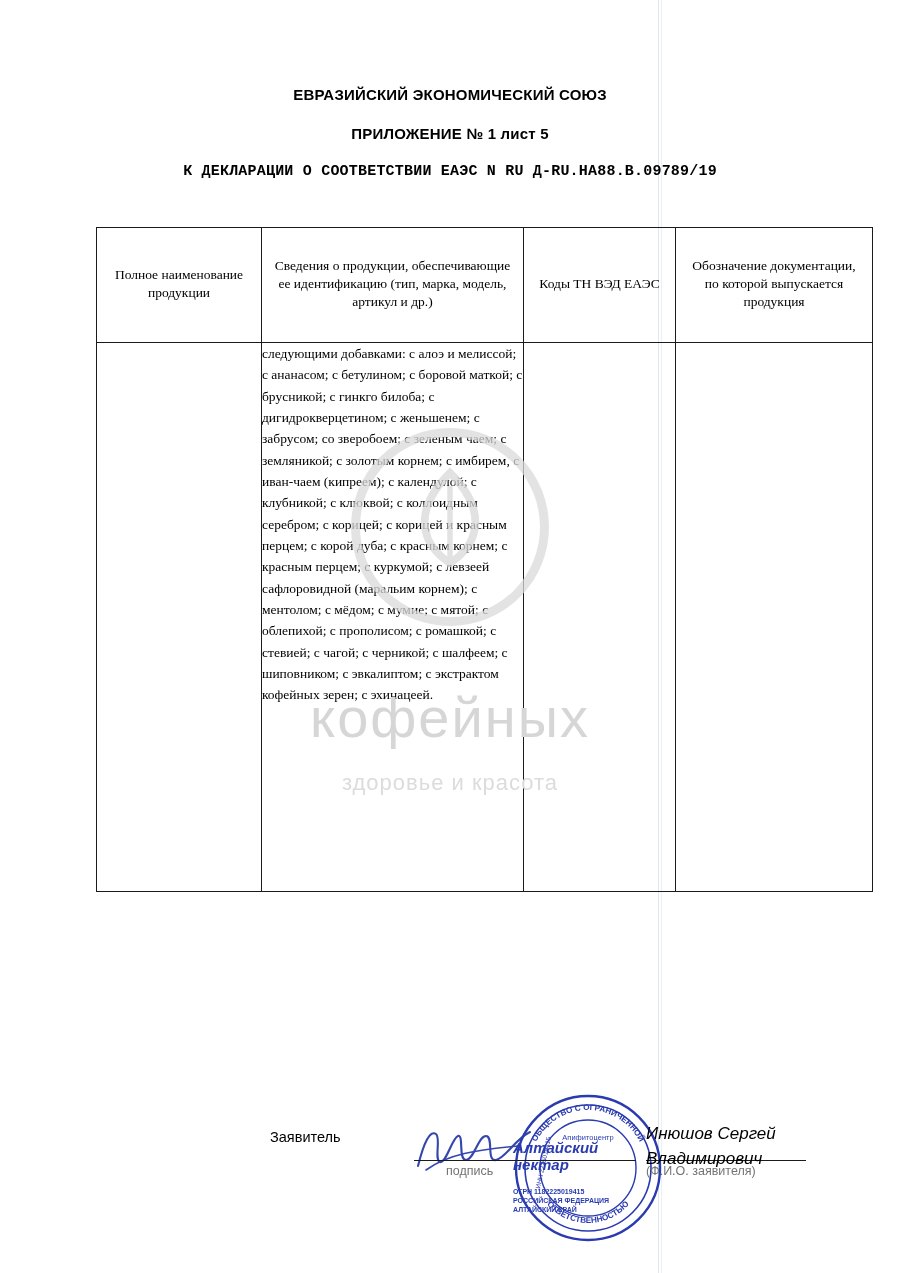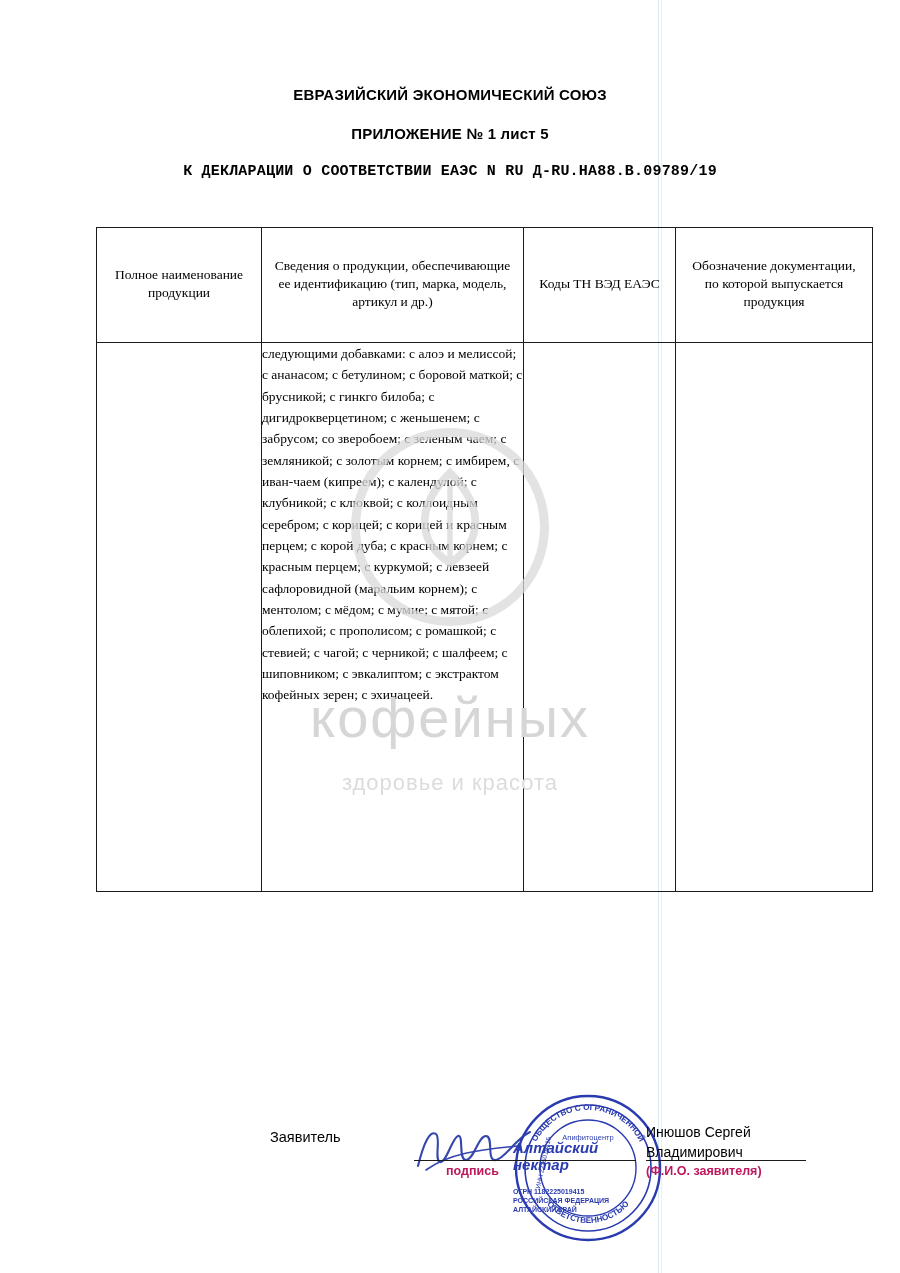--- a/index.html
+++ b/index.html
@@ -159,32 +159,32 @@
     position: absolute;
     left: 630px;
     top: 52px;
     width: 160px;
     border-bottom: 1px solid #1b1b1b;
   }
   .sign-caption {
     position: absolute;
     top: 56px;
     font-size: 12.5px;
-    color: #be185d;
-    font-weight: bold;
+    color: #737373;
   }
   .sign-caption.sig { left: 430px; }
   .sign-caption.fio { left: 630px; }
   .sign-name {
     position: absolute;
     left: 630px;
     top: 14px;
-    font-size: 14px;
+    font-size: 17px;
     line-height: 1.45;
     width: 180px;
+    font-style: italic;
   }
 
   
   .handwriting {
     position: absolute;
     left: 398px;
     top: 12px;
     width: 120px;
     height: 55px;
     color: #2b3ea8;

